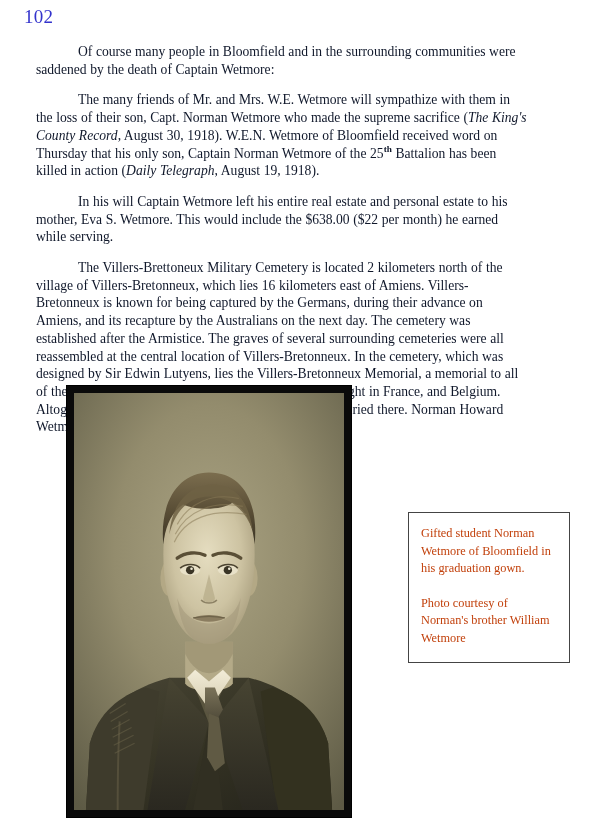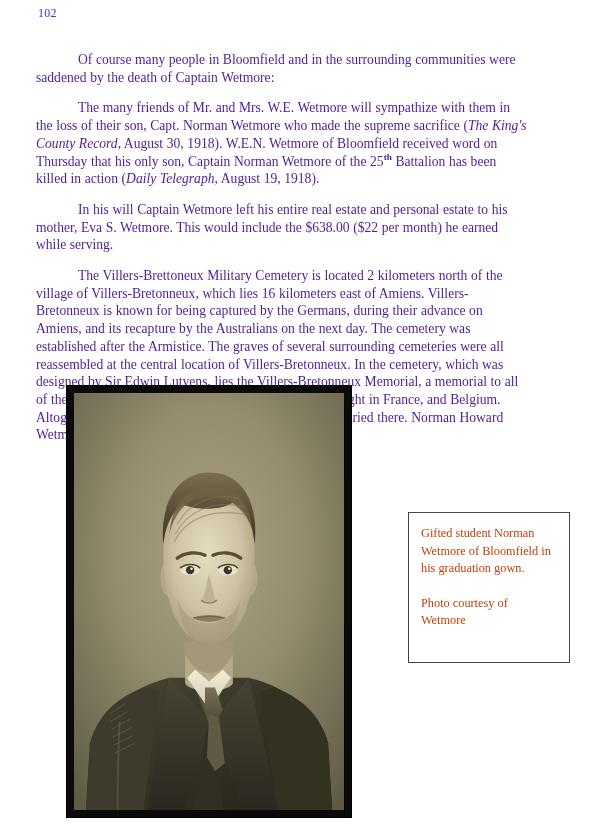--- a/index.html
+++ b/index.html
@@ -20,43 +20,43 @@
     position: absolute;
     inset: 0;
     width: 600px;
     height: 835px;
     background: #ffffff;
   }
 
   
   .page-number {
     position: absolute;
-    left: 38px;
+    left: 24px;
     top: 7px;
-    font-size: 12px;
+    font-size: 19px;
     color: #3333cc;
     letter-spacing: 0.2px;
     line-height: 1;
   }
 
   
   .body-column {
     position: absolute;
     left: 36px;
     top: 43px;
     width: 494px;
   }
 
   .para {
-    margin: 8px 0 13px 0;
+    margin: 0 0 13px 0;
     font-size: 13.6px;
     line-height: 17.7px;
     text-indent: 42px;
     text-align: left;
-    color: #4c1d95;
+    color: #0f172a;
     word-spacing: 0.2px;
   }
   .para i { font-style: italic; }
   .para sup {
     font-size: 0.68em;
     vertical-align: super;
     line-height: 0;
     font-weight: bold;
   }
 
@@ -243,17 +243,18 @@
     </div>
   </div>
 
   <div class="caption-box">
     <div class="caption-inner">
       <p class="caption-line">Gifted student Norman</p>
       <p class="caption-line">Wetmore of Bloomfield in</p>
       <p class="caption-line">his graduation gown.</p>
       <div class="caption-gap"></div>
       <p class="caption-line">Photo courtesy of</p>
+      <p class="caption-line">Norman's brother William</p>
       <p class="caption-line">Wetmore</p>
     </div>
   </div>
 
 </div>
 
 </body></html>

